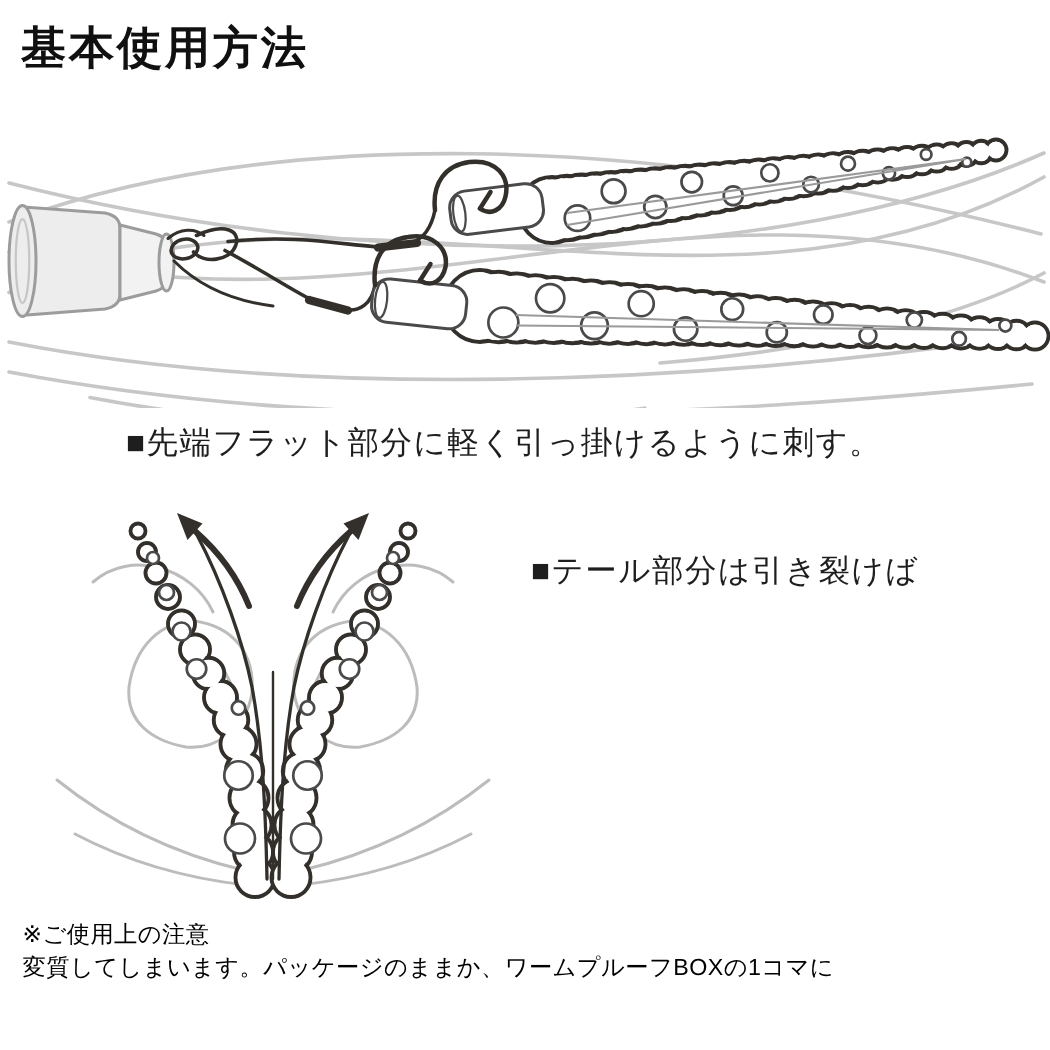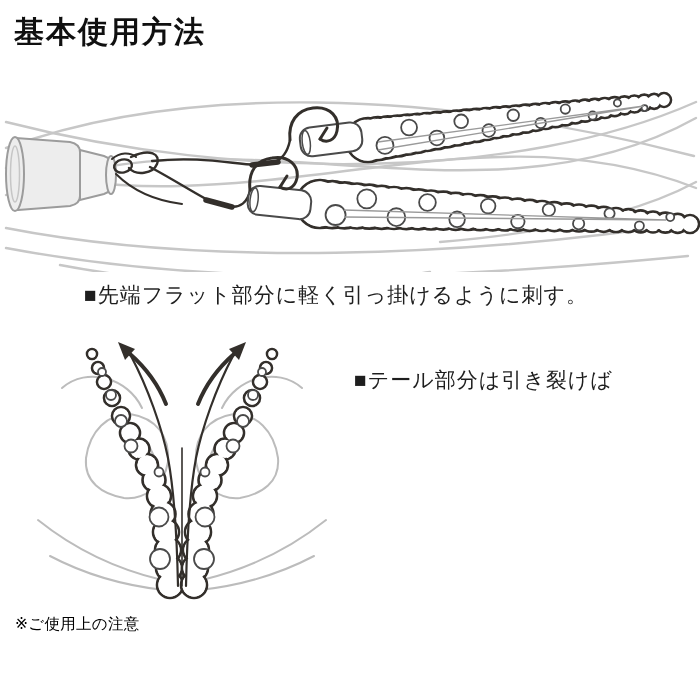--- a/index.html
+++ b/index.html
@@ -343,14 +343,15 @@
     <g fill="#332f2b" stroke="none">
       <polygon points="86,14 103,21 93,32"></polygon>
       <polygon points="214,14 197,21 207,32"></polygon>
     </g>
   </svg>
 
   <div id="cap2a" class="abs caption">■テール部分は引き裂けば</div>
 
   <div id="notes" class="abs">
     <div>※ご使用上の注意</div>
+    <div>変質してしまいます。パッケージのままか、ワームプルーフBOXの1コマに</div>
   </div>
 </div>
 
 </body></html>

